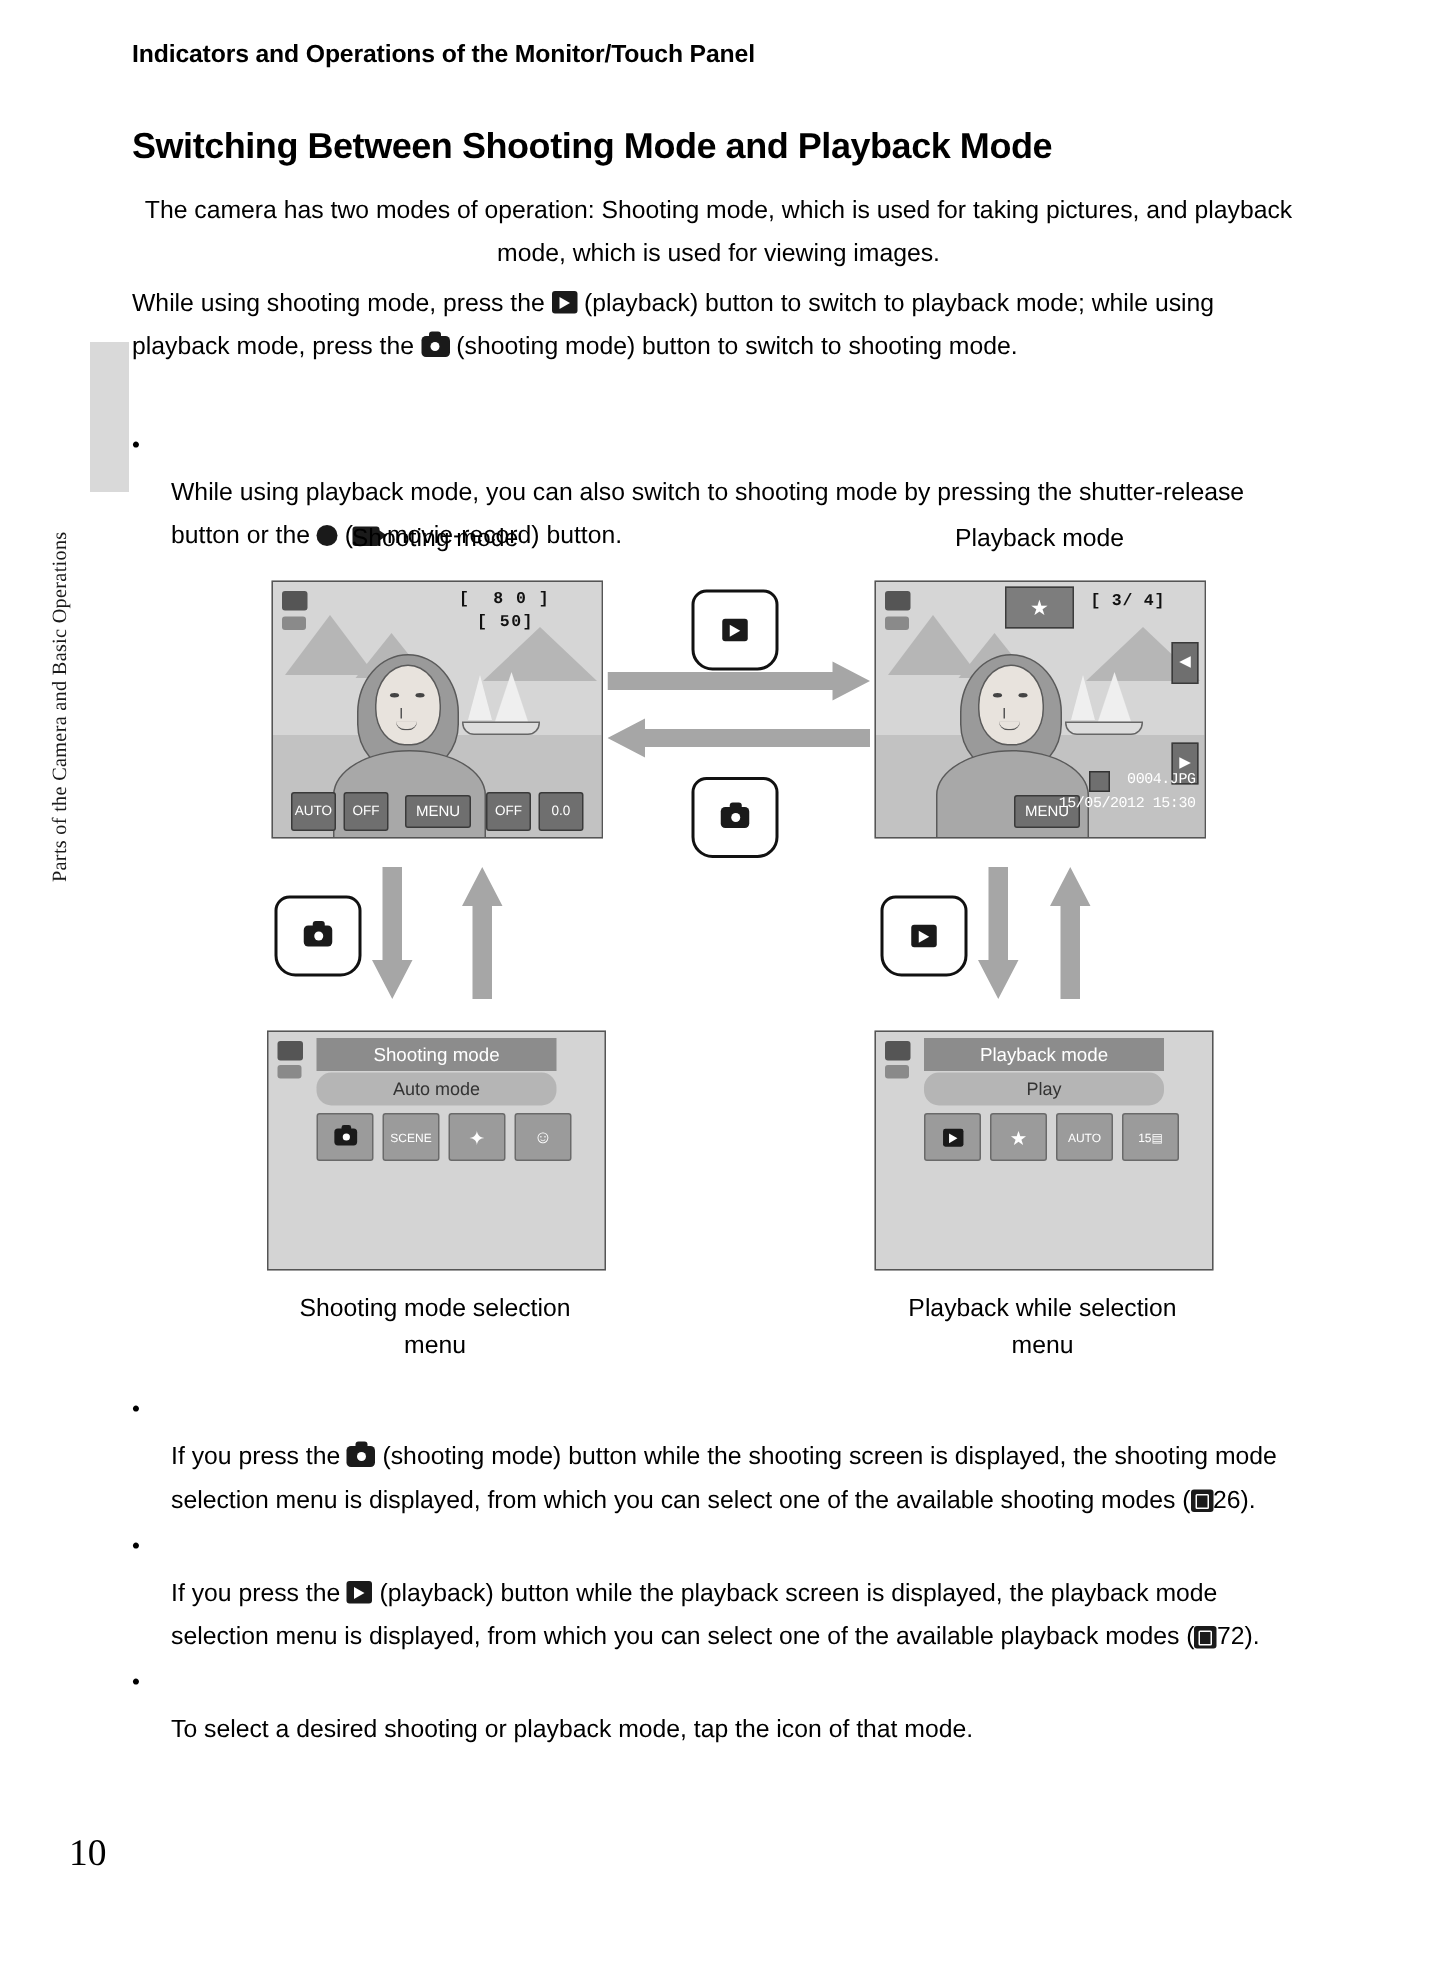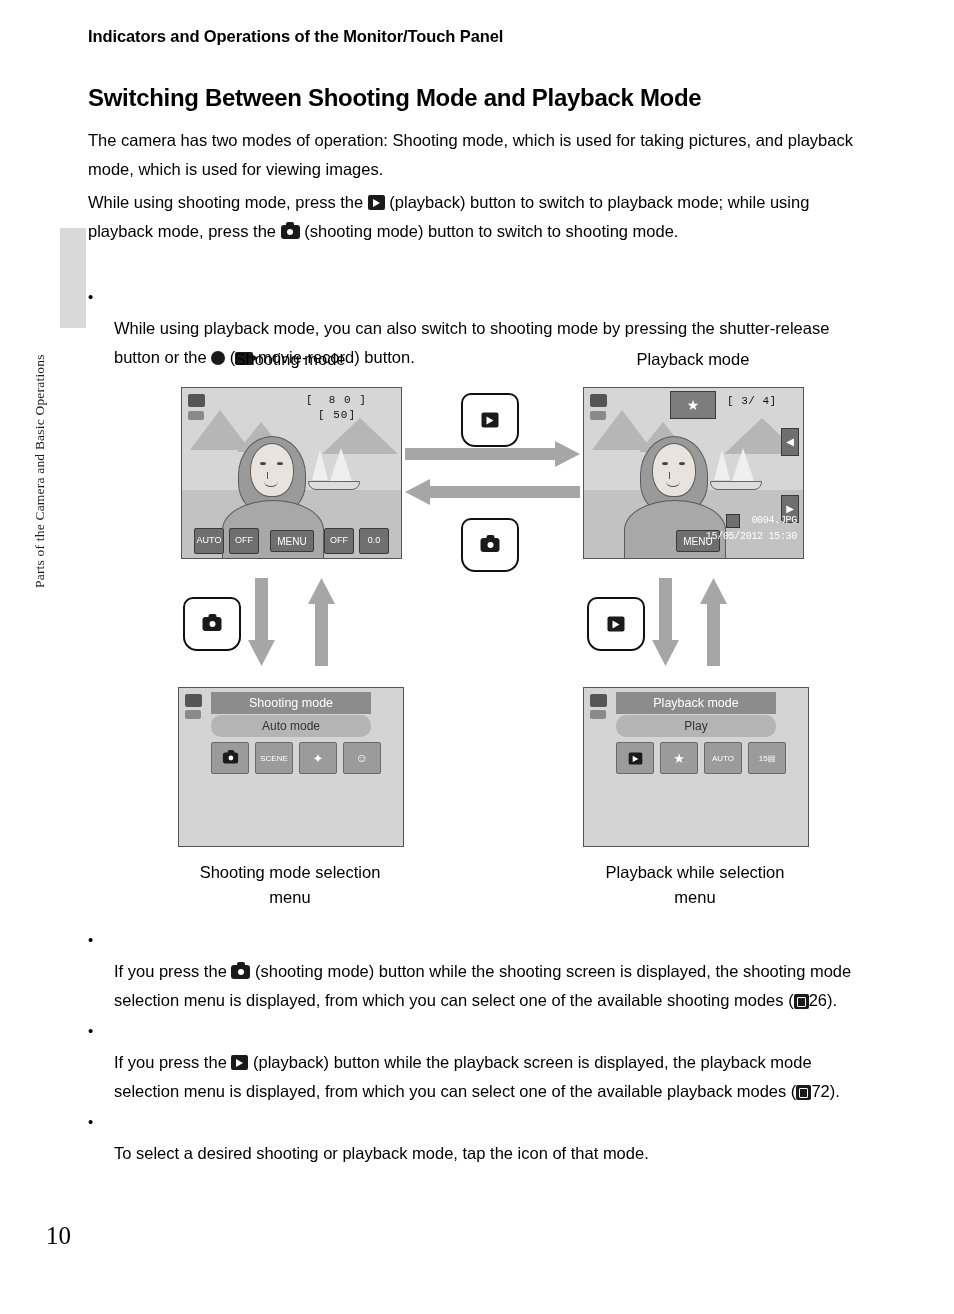--- a/index.html
+++ b/index.html
@@ -61,21 +61,21 @@
     letter-spacing: -0.3px;
   }
   .body-text {
     position: absolute;
     left: 88px;
     width: 782px;
     font-size: 16.5px;
     line-height: 29px;
     color: #000;
   }
-  .p1 { top: 126px; }
+  .p1 { top: 126px; text-align: center; }
   .p2 { top: 188px; }
   .bullet-list {
     position: absolute;
     left: 88px;
     width: 790px;
     font-size: 16.5px;
     line-height: 29px;
   }
   .bullets-top { top: 282px; }
   .bullets-bottom { top: 925px; }
@@ -227,20 +227,21 @@
     line-height: 1.1;
     display: flex;
     align-items: center;
     justify-content: center;
   }
   .osd-text {
     position: absolute;
     font-size: 11px;
     color: #111;
     font-family: "Liberation Mono", monospace;
+    font-weight: bold;
   }
   .osd-text-w {
     position: absolute;
     font-size: 10px;
     color: #fff;
     font-family: "Liberation Mono", monospace;
     letter-spacing: -0.3px;
   }
   .corner-icon {
     position: absolute;

